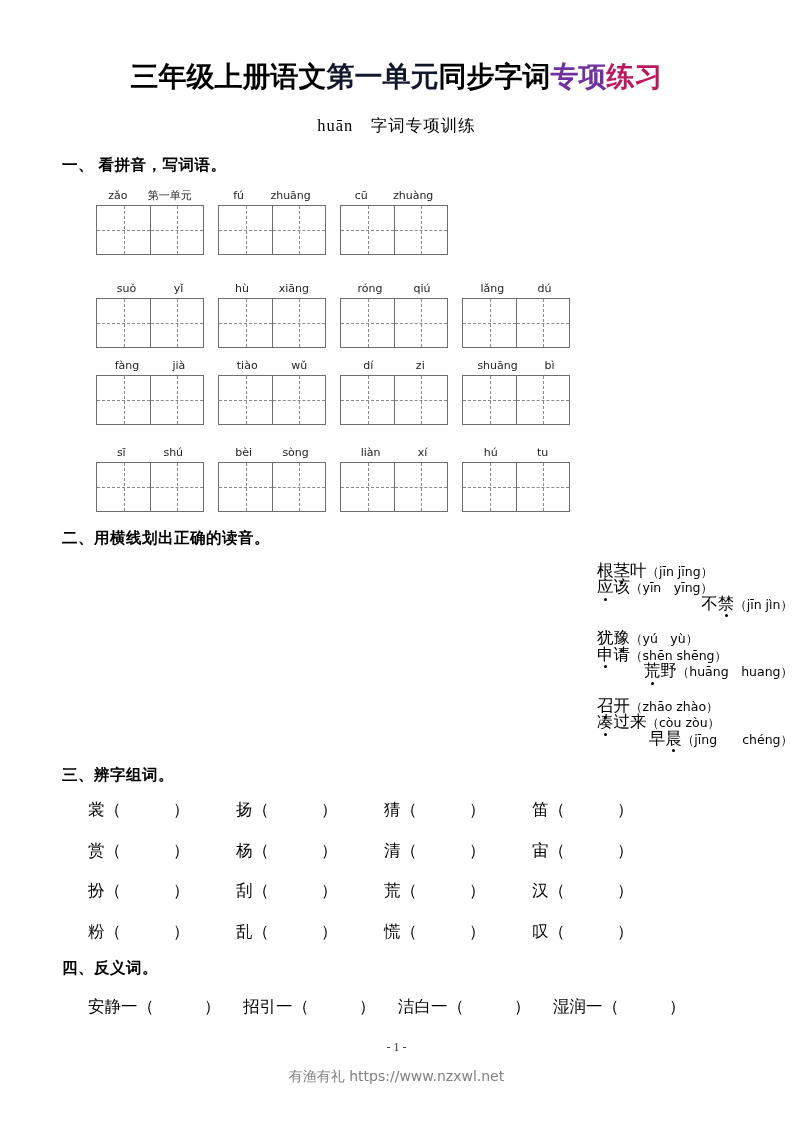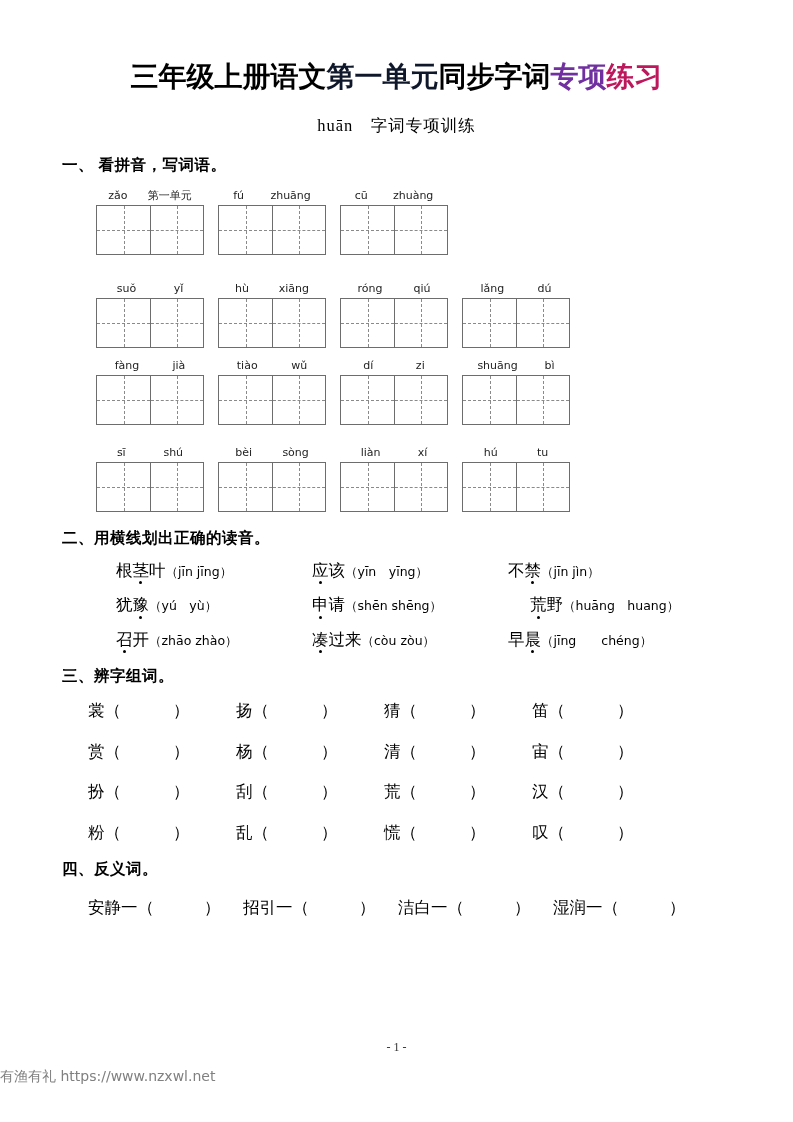--- a/index.html
+++ b/index.html
@@ -103,24 +103,25 @@
     position: absolute;
     top: 50%;
     left: 0;
     right: 0;
     border-top: 1px dashed #8a8a8a;
   }
 
   
   .choice-row {
     display: flex;
-    padding-left: 116px;
+    padding-left: 88px;
     font-size: 16px;
     line-height: 1;
     align-items: flex-end;
+    flex-direction: column;
   }
   .choice-item { white-space: nowrap; }
   .hanzi { font-family: "Liberation Serif", "DejaVu Serif", serif; font-size: 16.5px; }
   .dotted {
     position: relative;
     display: inline-block;
   }
   .dotted::after {
     content: "";
     position: absolute;
@@ -171,21 +172,21 @@
     text-align: center;
     font-family: "Liberation Serif", "DejaVu Serif", serif;
     font-size: 12px;
     color: #333;
   }
   .watermark {
     position: absolute;
     left: 0;
     right: 0;
     top: 1068px;
-    text-align: left;
+    text-align: center;
     font-family: "DejaVu Sans", "Liberation Sans", sans-serif;
     font-size: 14px;
     color: #808080;
   }
 </style>
 </head>
 <body>
 
 <div class="page">
 

